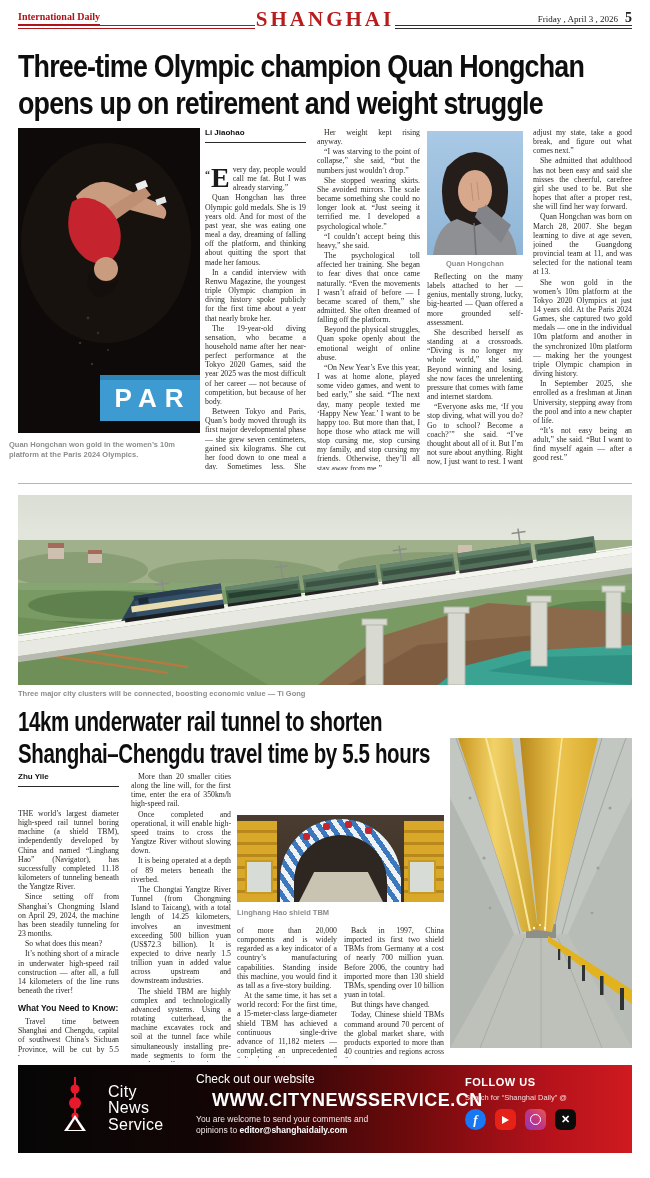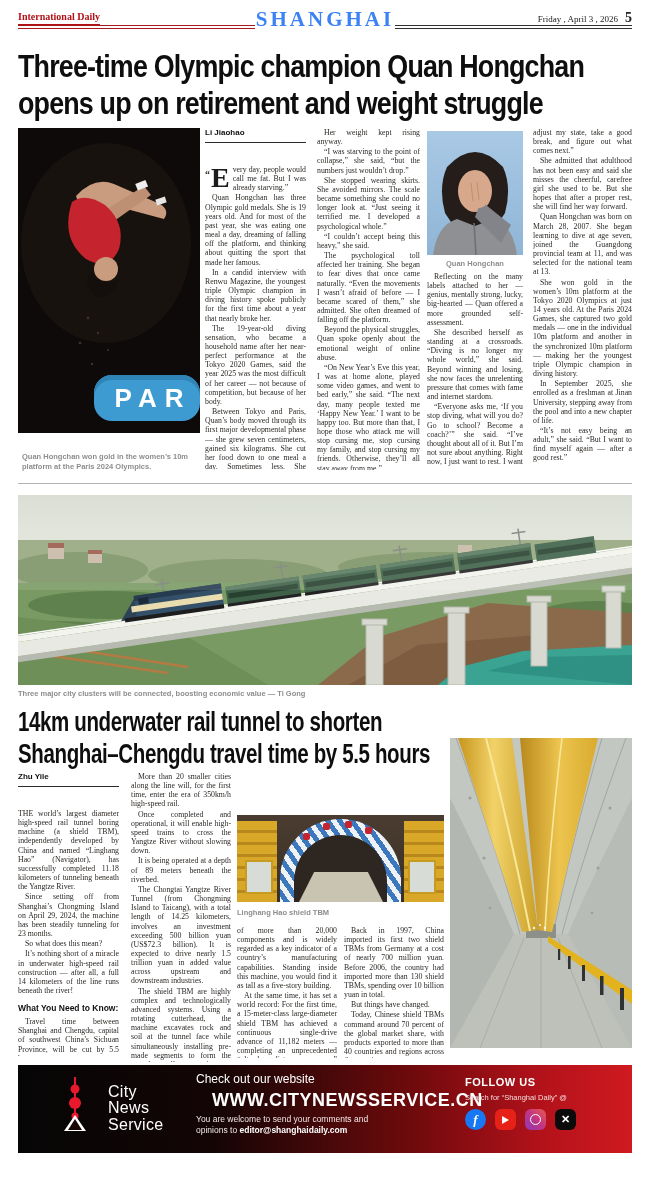--- a/index.html
+++ b/index.html
@@ -2,21 +2,21 @@
 <html><head>
 <meta charset="utf-8">
 <style>
   html,body{margin:0;padding:0;background:#ffffff;}
   .page{position:relative;width:650px;height:1178px;background:#fff;overflow:hidden;
         font-family:"Liberation Serif",serif;color:#2c2824;}
   
   .pub{position:absolute;left:18px;top:11px;font:bold 10px/12px "Liberation Serif",serif;
        color:#b01116;border-bottom:1px solid #b01116;padding-bottom:1px;}
   .masthead{position:absolute;left:0;right:0;top:7px;text-align:center;
-       font:bold 21px/24px "Liberation Serif",serif;letter-spacing:3px;color:#3b82f6;}
+       font:bold 21px/24px "Liberation Serif",serif;letter-spacing:3px;color:#b91c1c;}
   .datebox{position:absolute;right:18px;top:12px;font:9px/11px "Liberation Serif",serif;color:#222;}
   .datebox .pn{font:bold 14px/11px "Liberation Serif",serif;margin-left:7px;}
   .ruled{position:absolute;height:2px;border-top:1px solid;border-bottom:1px solid;top:25px;}
   .rl{left:18px;width:237px;color:#a8181d;border-color:#a8181d;}
   .rr{left:395px;width:237px;color:#2f2f2f;border-color:#2f2f2f;}
   
   .h1a{position:absolute;left:18px;top:48px;width:640px;
        font:bold 32px/37px "Liberation Sans",sans-serif;letter-spacing:-1px;color:#0e0e0e;
        transform:scaleX(.84);transform-origin:left top;white-space:nowrap;}
   .h2a{position:absolute;left:18px;top:706px;width:560px;
@@ -31,22 +31,22 @@
   .subhead{font:bold 8.5px/10px "Liberation Sans",sans-serif;color:#111;margin:8px 0 4px;}
   .oq{float:left;font:bold 10px/20px "Liberation Serif",serif;margin-right:1px;}
   .dropcap{float:left;font:bold 28px/24px "Liberation Serif",serif;margin:1px 3px 0 0;color:#1c1c1c;}
   .cap{font:bold 7.5px/9.5px "Liberation Sans",sans-serif;color:#8d8d8d;}
   .capc{text-align:center;}
   
   .photo{position:absolute;overflow:hidden;background:#ddd;}
   .diver{left:18px;top:128px;width:182px;height:305px;background:#0d0a09;}
   .par{position:absolute;right:0;bottom:12px;width:94px;height:46px;background:#3d9bd1;
        box-shadow:inset 0 5px 0 #2f84b6;display:flex;align-items:center;justify-content:center;
-       font:bold 26px "Liberation Sans",sans-serif;color:#fff;letter-spacing:8px;padding-left:12px;border-radius:18px;}
-  .cap-diver{position:absolute;left:22px;top:440px;width:182px;margin-top:12px;}
+       font:bold 26px "Liberation Sans",sans-serif;color:#fff;letter-spacing:8px;padding-left:6px;}
+  .cap-diver{position:absolute;left:9px;top:440px;width:182px;}
   .portrait{left:427px;top:131px;width:96px;height:124px;}
   .cap-portrait{position:absolute;left:427px;top:259px;width:96px;}
   .trainp{left:18px;top:495px;width:614px;height:190px;}
   .cap-train{position:absolute;left:18px;top:689px;width:614px;}
   .sep1{position:absolute;left:18px;top:483px;width:614px;border-top:1px solid #b5b5b5;}
   
   .tbm{left:237px;top:815px;width:207px;height:87px;background:linear-gradient(#4a3c30,#3a2f26);}
   .tbm .ypanel{position:absolute;top:6px;bottom:0;width:40px;
        background:repeating-linear-gradient(0deg,#d9a829 0 9px,#b8881c 9px 12px);}
   .tbm .ypl{left:0;} .tbm .ypr{right:0;}

